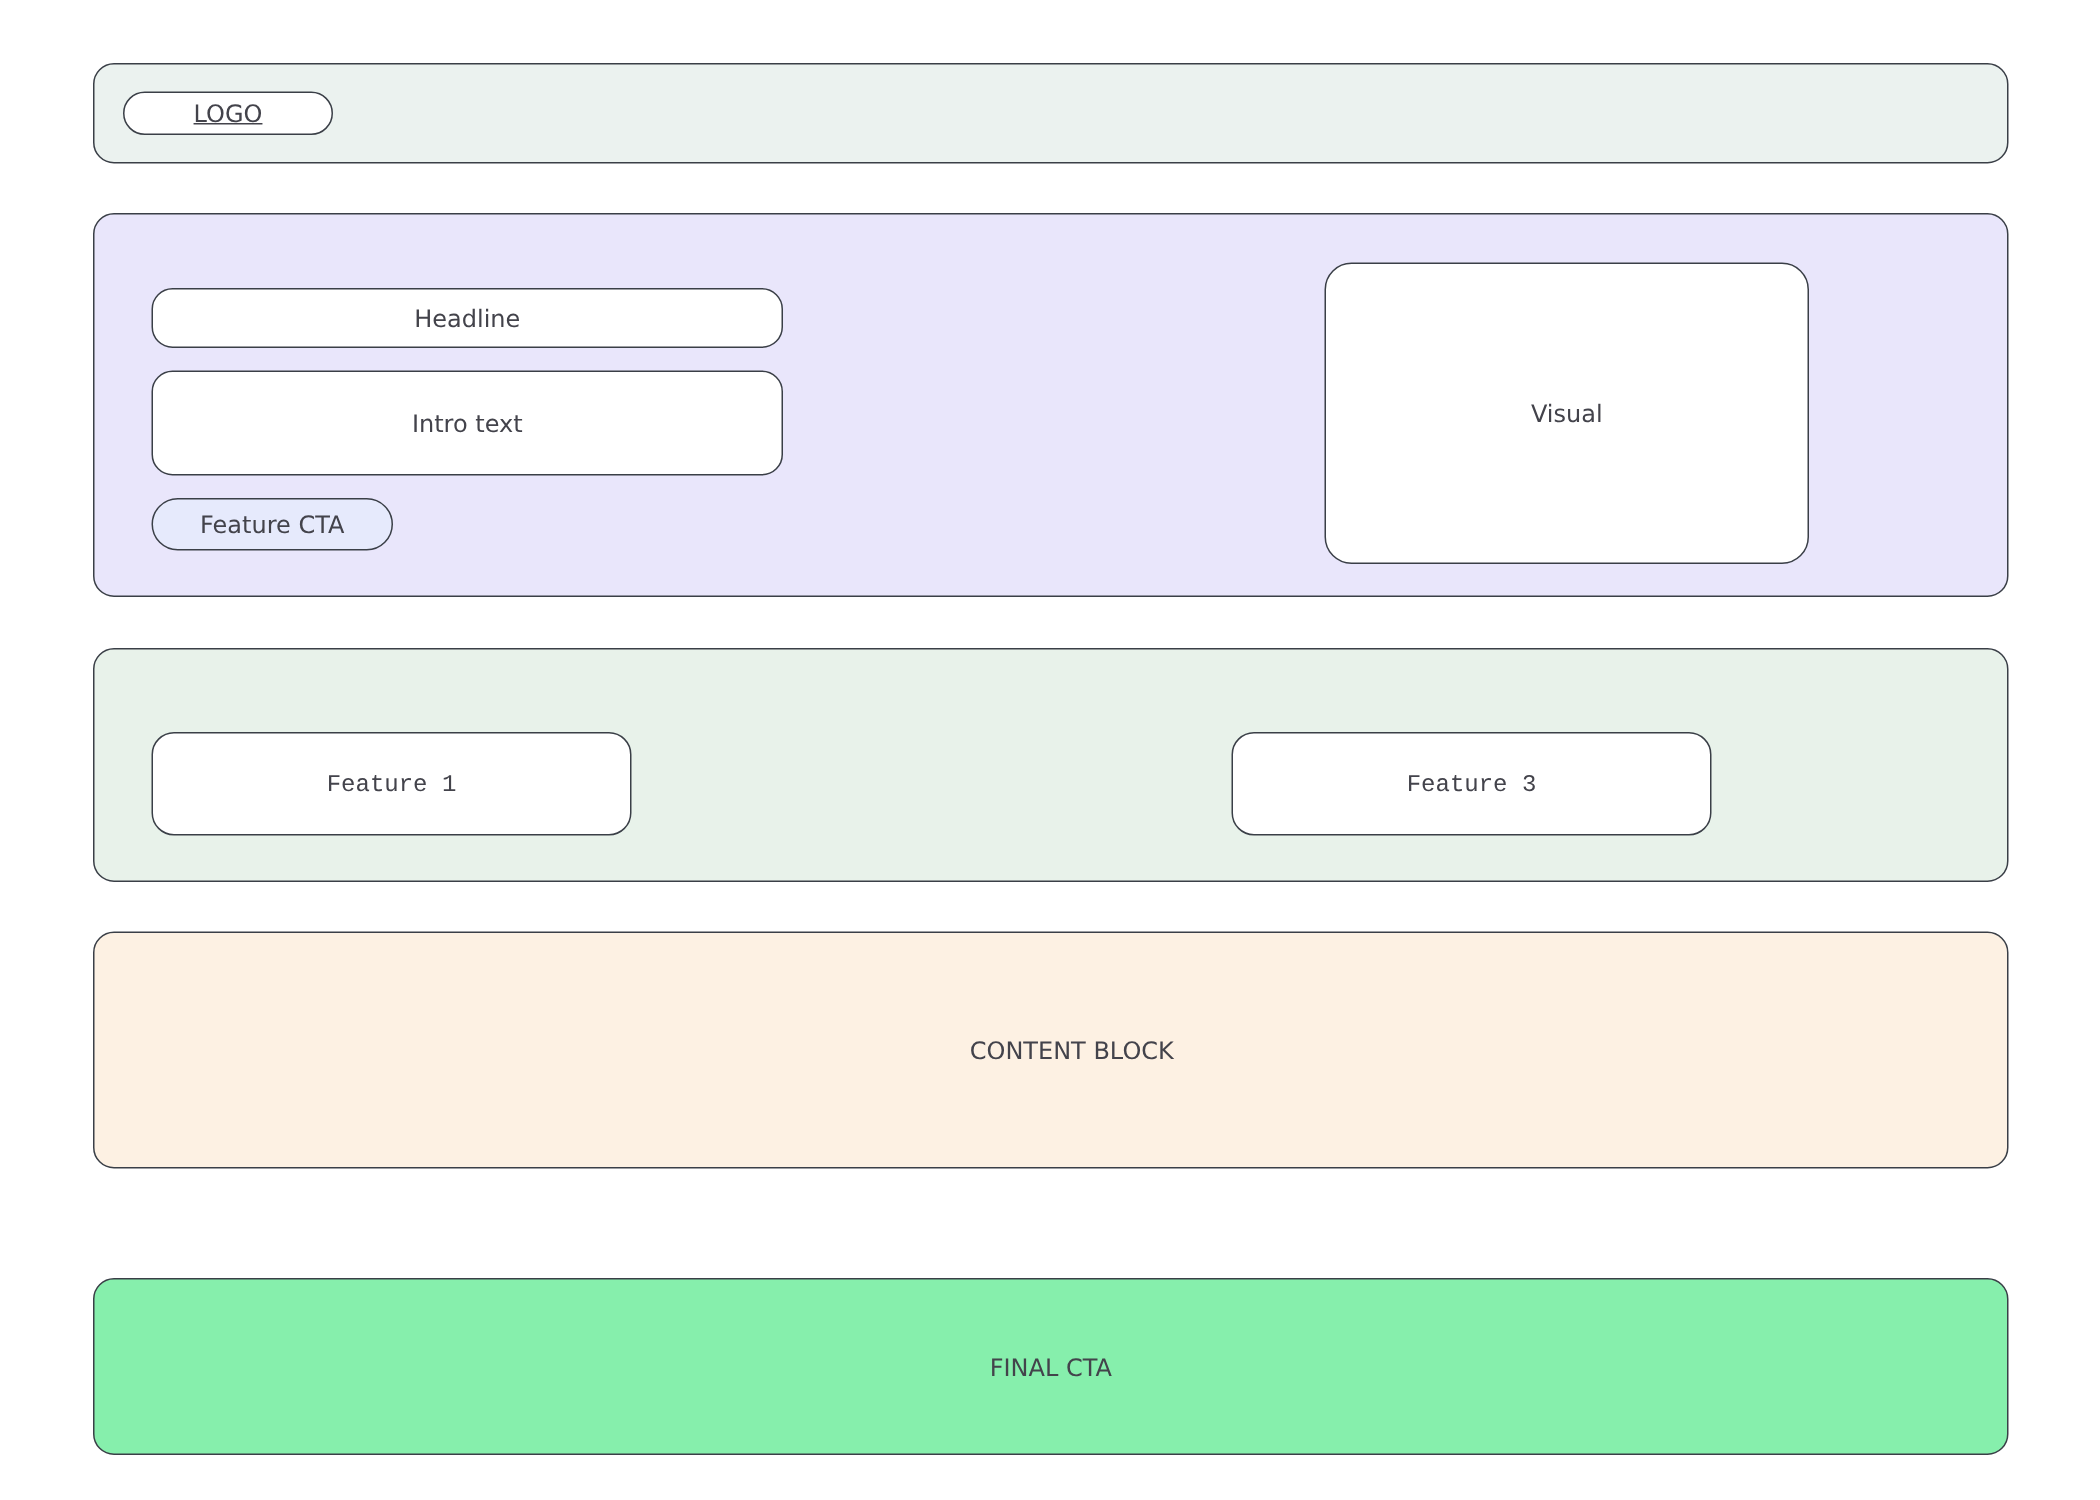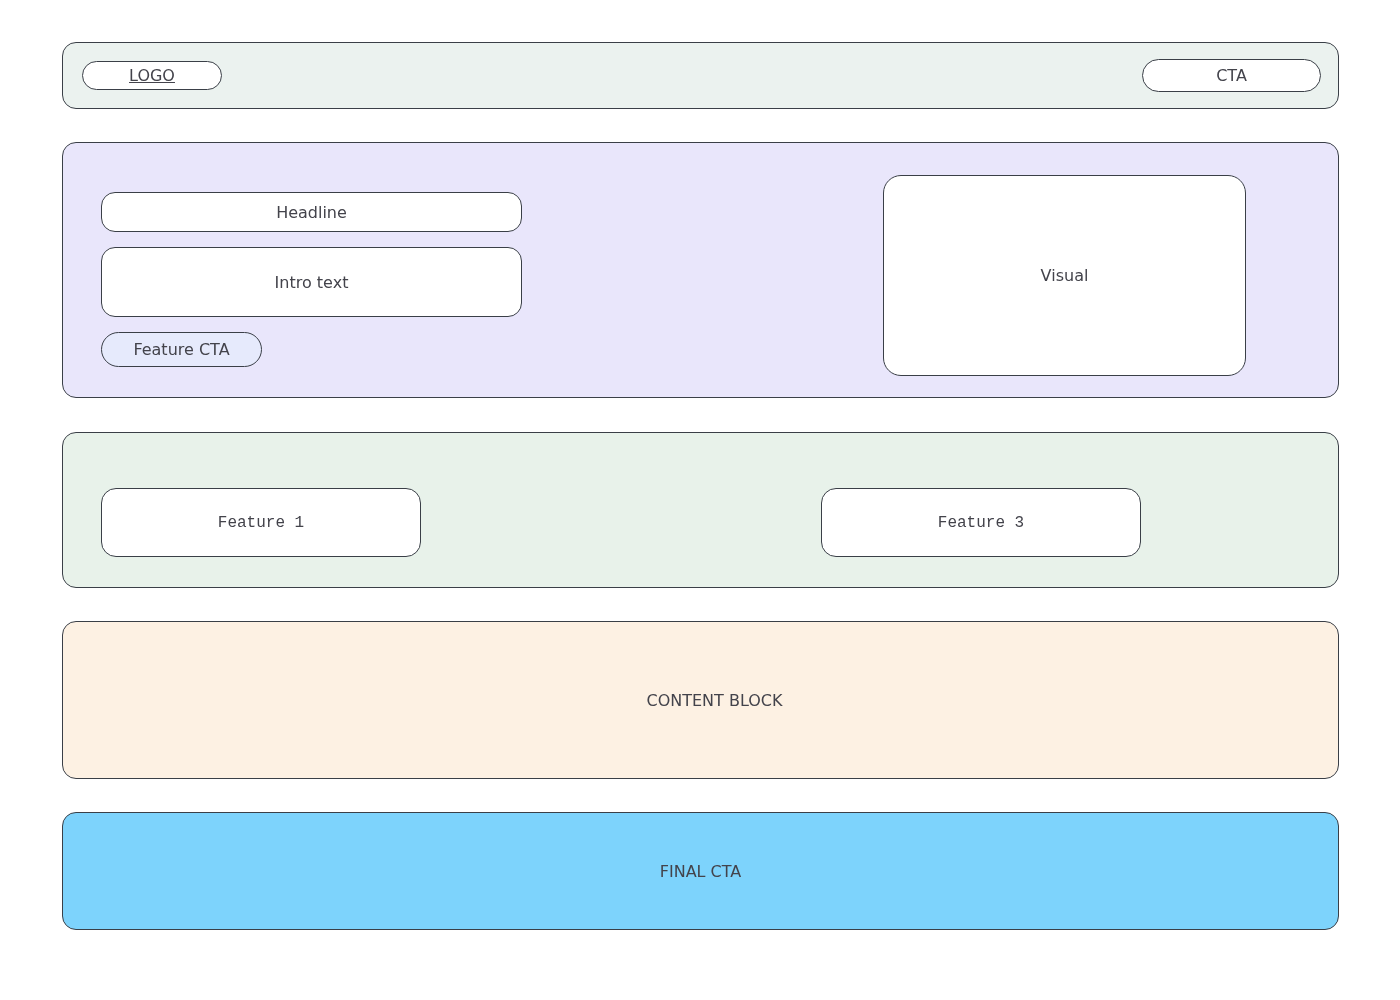--- a/index.html
+++ b/index.html
@@ -42,21 +42,21 @@
     border-radius: 14px;
     display: flex; align-items: center; justify-content: center;
   }
   .headline-box { left: 38px; top: 49px; width: 421px; height: 40px; }
   .intro-box { left: 38px; top: 104px; width: 421px; height: 70px; }
   .primary-cta-pill { left: 38px; top: 189px; width: 161px; height: 35px; font-size: 16px; }
   .hero-label {
     position: absolute; left: 0; right: 0; top: 119px;
     text-align: center; font-size: 16px;
   }
-  .visual-box { left: 820px; top: 32px; width: 363px; height: 201px; border-radius: 18px; }
+  .visual-box { left: 820px; top: 32px; width: 323px; height: 201px; border-radius: 18px; }
 
   
   .features { top: 432px; height: 156px; }
   .feature-box { top: 55px; width: 320px; height: 69px; border-radius: 15px; }
   .feature-1 { left: 38px; }
   .feature-2 { left: 398px; }
   .feature-3 { left: 758px; }
 
   
   .content-block { top: 621px; height: 158px;
@@ -69,23 +69,20 @@
   .pill, .primary-cta-pill { cursor: pointer; }
 </style>
 </head>
 <body>
 
 <div class="canvas">
 
   <div class="section header" style="background-color: rgb(235, 242, 239);">
     <div class="pill logo-pill">
       <span class="label">LOGO</span>
-    </div>
-    <div class="pill header-cta-pill">
-      <span class="label">CTA</span>
     </div>
   </div>
 
   <div class="section hero" style="background-color: rgb(233, 230, 251);">
     <div class="card headline-box">
       <span class="label">Headline</span>
     </div>
     <div class="card intro-box">
       <span class="label">Intro text</span>
     </div>
@@ -103,17 +100,17 @@
     </div>
     <div class="card feature-box feature-3">
       <span class="label">Feature 3</span>
     </div>
   </div>
 
   <div class="section content-block" style="background-color: rgb(253, 241, 227); padding-left: 28px;">
     <span class="label">CONTENT BLOCK</span>
   </div>
 
-  <div class="section final-cta" style="background-color: #7dd3fc;">
+  <div class="section final-cta" style="background-color: #86efac; margin-top: 40px;">
     <span class="label">FINAL CTA</span>
   </div>
 
 </div>
 
 </body></html>

